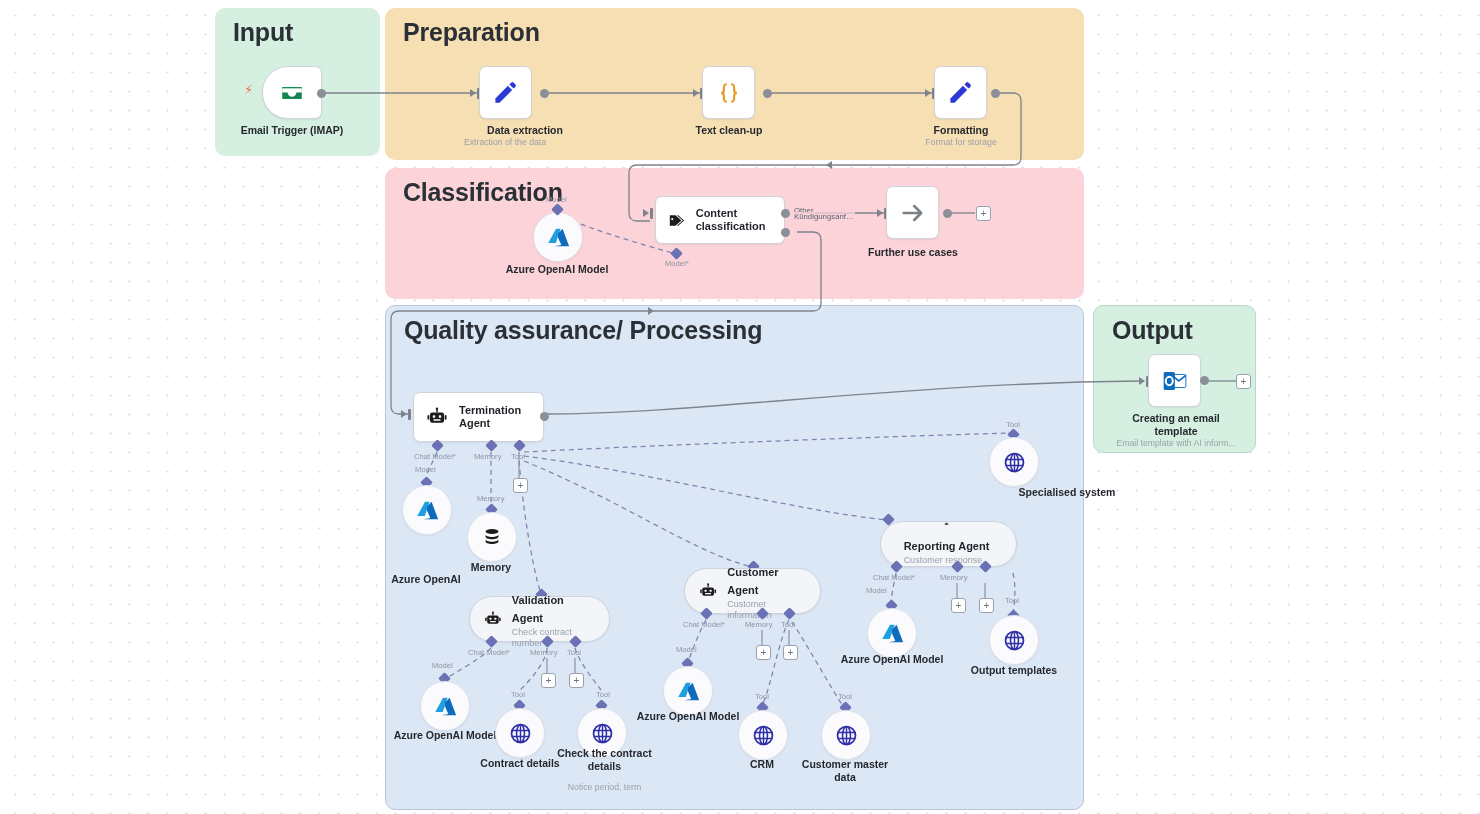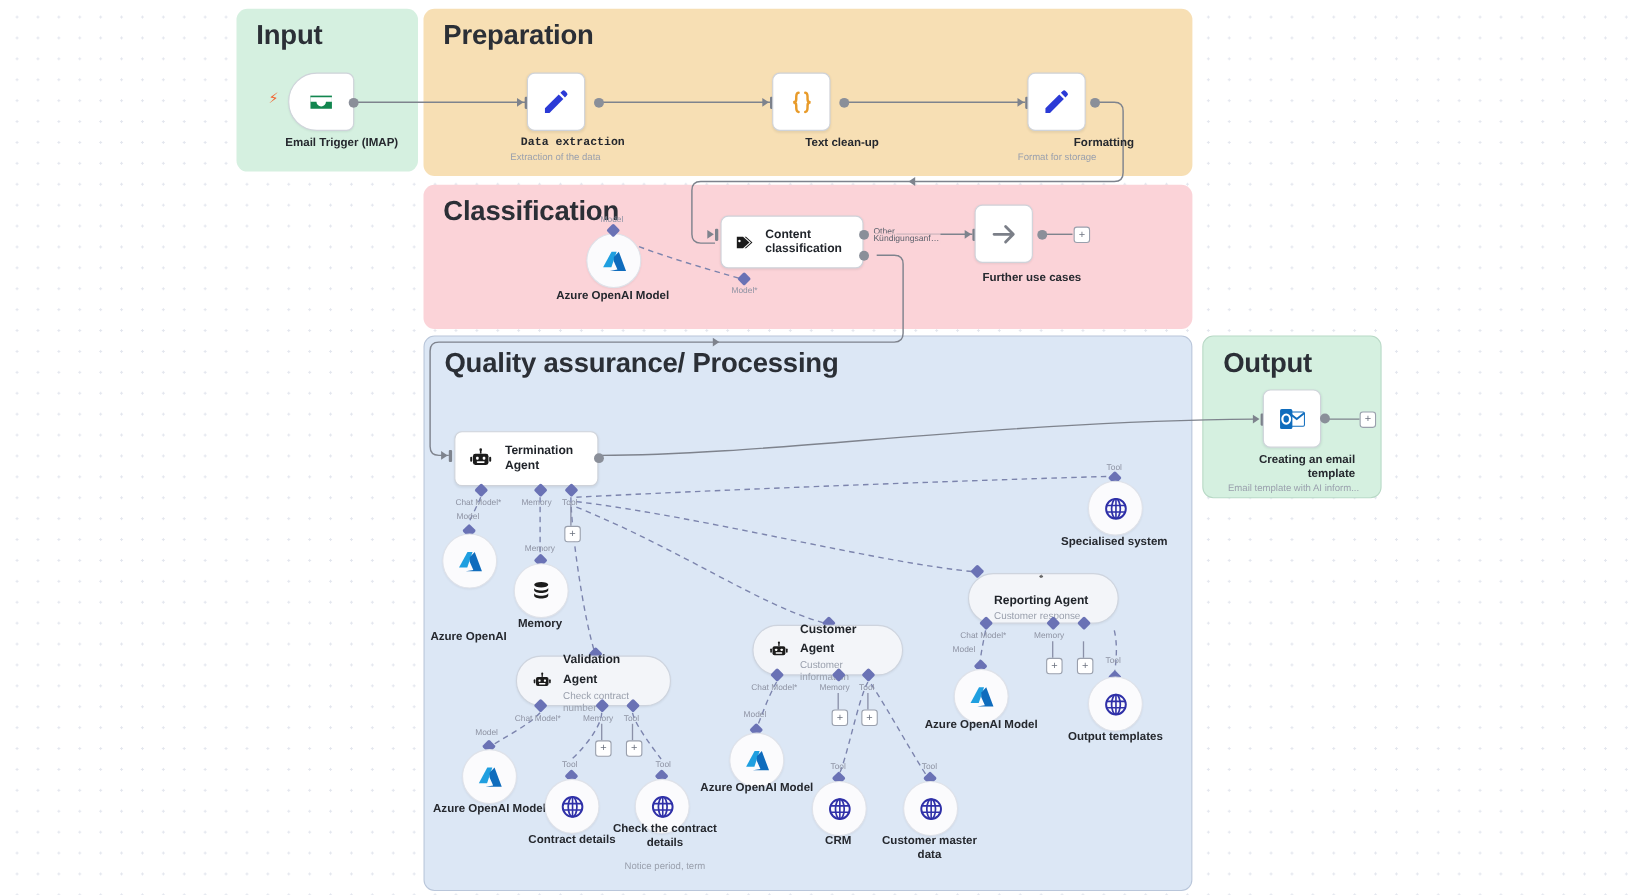--- a/index.html
+++ b/index.html
@@ -38,21 +38,21 @@
     border:1px solid #cfd3da;border-radius:7px;
     box-shadow:0 1px 2px rgba(20,25,40,.07);
     display:flex;align-items:center;justify-content:center;
   }
   .node.sq{width:53px;height:53px;}
   .node.trigger{width:60px;height:53px;border-radius:26px 7px 7px 26px;}
   .node.wide{height:48px;border-radius:7px;padding:0 12px;justify-content:flex-start;gap:11px;}
   .node.pill{height:46px;border-radius:23px;padding:0 18px 0 14px;justify-content:flex-start;gap:10px;background:#f3f5f9;border-color:#ced4de;}
 
   .nlabel{
-    position:absolute;text-align:right;font-size:10.5px;line-height:12.5px;
+    position:absolute;text-align:center;font-size:10.5px;line-height:12.5px;
     color:#25282e;font-weight:600;white-space:nowrap;
   }
   .nlabel.wrap{white-space:normal;}
   .nsub{
     position:absolute;text-align:center;font-size:8.7px;line-height:10.5px;
     color:#9aa0ad;font-weight:400;
   }
 
   
   .ntitle{font-size:11px;font-weight:600;color:#1f2329;line-height:13px;}
@@ -181,21 +181,21 @@
 
 <div class="arrowin" style="left:470px;top:89px;"></div>
 <div class="arrowbar" style="left:477px;top:88px;"></div>
 <div class="node sq" style="left:479px;top:66px;">
   <svg class="ico" width="27" height="27" viewBox="0 0 24 24">
     <path fill="#2b3ad6" d="M3 17.3 14.2 6.1l3.7 3.7L6.7 21H3z"></path>
     <path fill="#2b3ad6" d="M15.5 4.8 17 3.3a1.6 1.6 0 0 1 2.3 0l1.4 1.4a1.6 1.6 0 0 1 0 2.3l-1.5 1.5z"></path>
   </svg>
 </div>
 <div class="dot" style="left:540px;top:89px;"></div>
-<div class="nlabel" style="left:428px;top:124px;width:140px;font-family:Liberation Mono, monospace;">Data extraction</div>
+<div class="nlabel" style="left:455px;top:124px;width:140px;">Data extraction</div>
 <div class="nsub" style="left:435px;top:137px;width:140px;">Extraction of the data</div>
 
 <div class="arrowin" style="left:693px;top:89px;"></div>
 <div class="arrowbar" style="left:700px;top:88px;"></div>
 <div class="node sq" style="left:702px;top:66px;">
   <svg class="ico" width="28" height="28" viewBox="0 0 24 24">
     <path fill="none" stroke="#e89b2a" stroke-width="1.9" stroke-linecap="round" d="M9.4 4.5C7.3 4.5 7.6 8 7.6 9.6c0 1.6-1.2 2.4-2.4 2.4 1.2 0 2.4.8 2.4 2.4 0 1.6-.3 5.1 1.8 5.1"></path>
     <path fill="none" stroke="#e89b2a" stroke-width="1.9" stroke-linecap="round" d="M14.6 4.5c2.1 0 1.8 3.5 1.8 5.1 0 1.6 1.2 2.4 2.4 2.4-1.2 0-2.4.8-2.4 2.4 0 1.6.3 5.1-1.8 5.1"></path>
   </svg>
 </div>
@@ -416,21 +416,21 @@
 
 <div class="portlbl" style="left:1006px;top:420px;">Tool</div>
 <div class="diamond" style="left:1009px;top:430px;"></div>
 <div class="circ" style="left:989px;top:437px;">
   <svg class="ico" width="25" height="25" viewBox="0 0 24 24">
     <circle cx="12" cy="12" r="8.6" fill="none" stroke="#2f30a8" stroke-width="1.7"></circle>
     <ellipse cx="12" cy="12" rx="3.8" ry="8.6" fill="none" stroke="#2f30a8" stroke-width="1.5"></ellipse>
     <path d="M3.6 9.2h16.8M3.6 14.8h16.8M12 3.4v17.2" stroke="#2f30a8" stroke-width="1.4" fill="none"></path>
   </svg>
 </div>
-<div class="clabel" style="left:953px;top:486px;width:120px;">Specialised system</div>
+<div class="clabel" style="left:1007px;top:486px;width:120px;">Specialised system</div>
 
 <div class="diamond" style="left:884px;top:515px;"></div>
 <div class="node pill" style="left:880px;top:521px;width:137px;flex-direction:column;">
   <svg class="ico" width="21" height="21" viewBox="0 0 24 24">
     <rect x="4.3" y="6.6" width="15.4" height="11" rx="2.4" fill="#1b1b1b"></rect>
     <rect x="7.4" y="9.6" width="2.6" height="2.8" rx=".8" fill="#fff"></rect>
     <rect x="14" y="9.6" width="2.6" height="2.8" rx=".8" fill="#fff"></rect>
     <rect x="8" y="14" width="8" height="1.6" rx=".8" fill="#fff"></rect>
     <rect x="11.2" y="3" width="1.6" height="3.4" fill="#1b1b1b"></rect>
     <circle cx="12" cy="2.5" r="1.3" fill="#1b1b1b"></circle>

